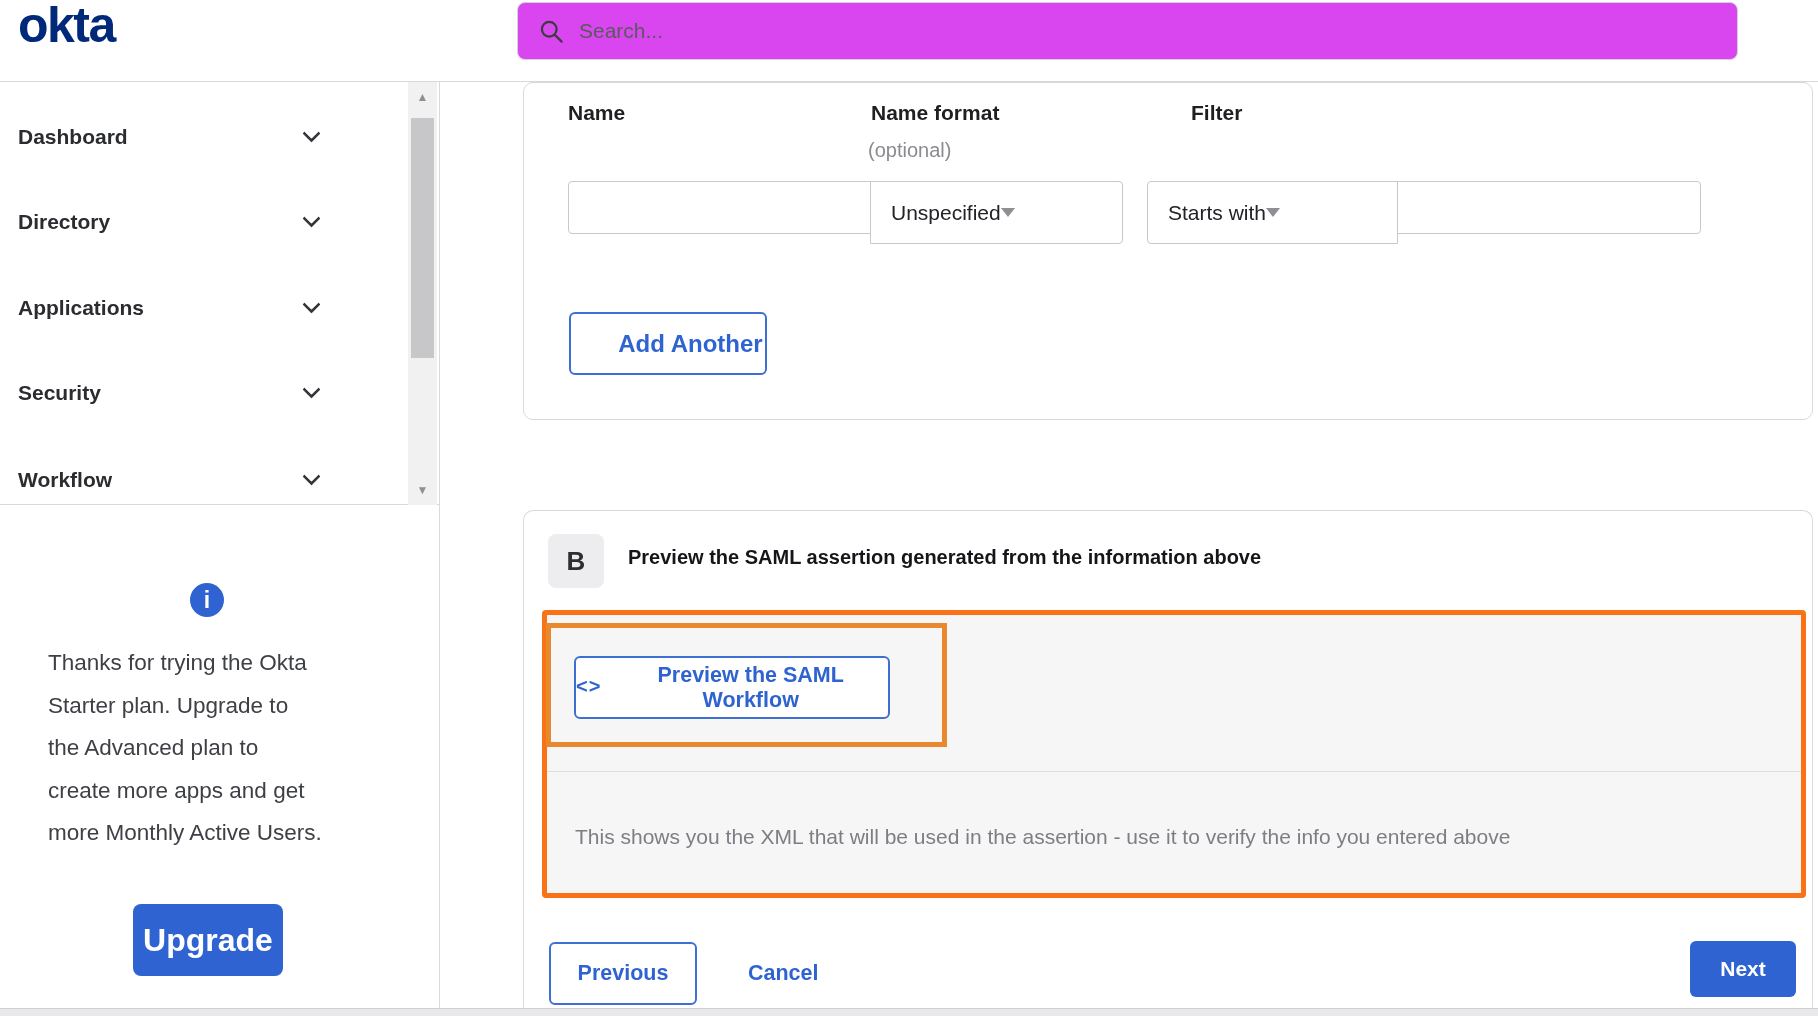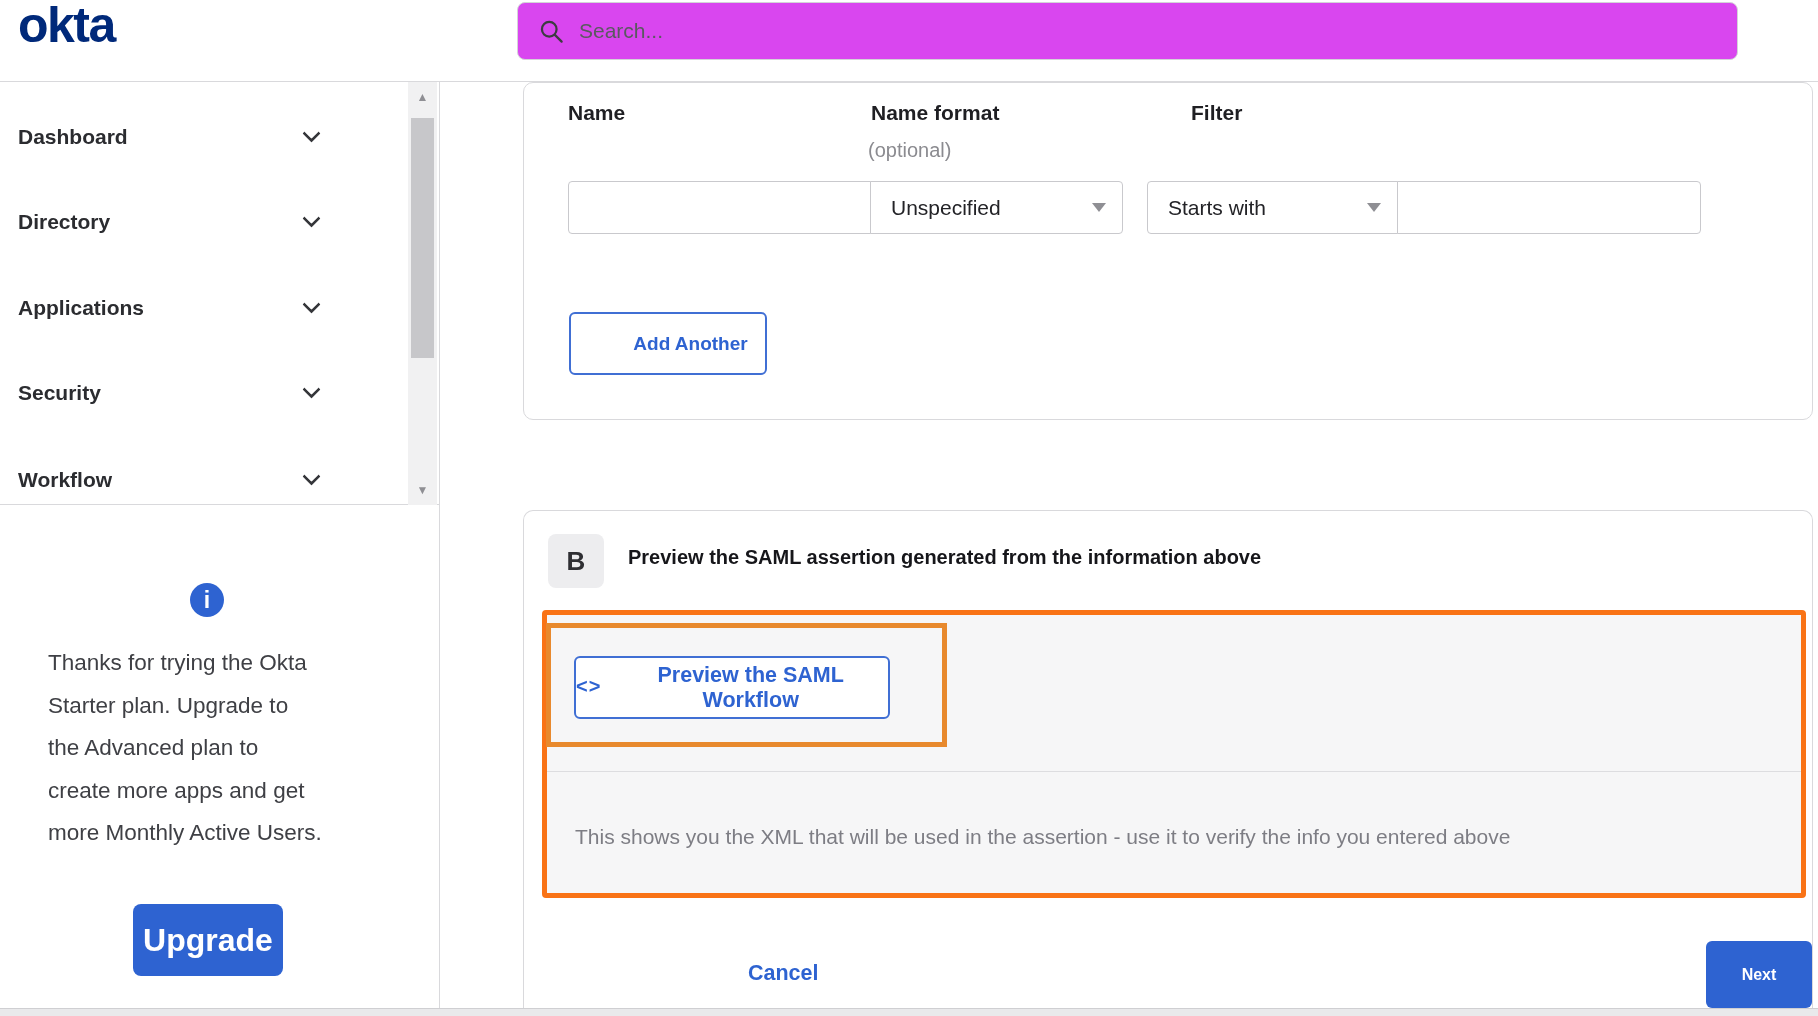--- a/index.html
+++ b/index.html
@@ -47,55 +47,55 @@
   
   .card { position:absolute; background:#fff; border:1px solid #d9d9dc; }
   .card1 { left:523px; top:82px; width:1290px; height:338px; border-radius:10px; }
   .card2 { left:523px; top:510px; width:1290px; height:498px; border-bottom:none;
            border-radius:10px 10px 0 0; }
 
   .flabel { position:absolute; font-size:21px; font-weight:700; color:#1f1f23; }
   .foptional { position:absolute; font-size:20px; color:#8b8b90; }
   .tinput { position:absolute; height:53px; border:1px solid #c9c9cd; border-radius:4px;
             background:#fff; font-size:21px; color:#232327; padding:0 16px; font-family:inherit; outline:none; }
-  .selectbox { position:absolute; height:53px; border:1px solid #c9c9cd; border-radius:4px;
-               background:#fff; display:flex; align-items:center; justify-content:space-between;
+  .selectbox { position:absolute; height:63px; border:1px solid #c9c9cd; border-radius:4px;
+               background:#fff; display:flex; align-items:center; justify-content:flex-start;
                padding:0 16px 0 20px; cursor:pointer; }
   .selectbox .sv { font-size:21px; color:#232327; }
   .dd-arrow { width:0; height:0; border-left:7px solid transparent; border-right:7px solid transparent;
               border-top:9px solid #8f8f94; }
 
   .btn-outline { background:#fff; border:2px solid #406fd4; border-radius:6px;
                  color:var(--accent-blue,#2e63d1); font-weight:700; font-family:inherit;
                  display:flex; align-items:center; justify-content:center; cursor:pointer; }
   .btn-filled { background:var(--accent-blue,#2e63d1); border:none; border-radius:6px; color:#fff;
                 font-weight:700; font-family:inherit; display:flex; align-items:center;
                 justify-content:center; cursor:pointer; }
 
-  .add-another { position:absolute; left:45px; top:229px; width:198px; height:63px; font-size:19px;padding-left:45px; }
+  .add-another { position:absolute; left:45px; top:229px; width:198px; height:63px; font-size:24px;padding-left:45px; }
 
   
   .step-badge { position:absolute; left:24px; top:23px; width:56px; height:54px; background:#ededef;
                 border-radius:8px; display:flex; align-items:center; justify-content:center;
                 font-size:26px; font-weight:700; color:#2f2f33; }
   .section-title { position:absolute; left:104px; top:35px; font-size:20px; font-weight:700; color:#16161a; }
   .panel { position:absolute; left:18px; top:99px; width:1264px; height:288px; background:#f6f6f7;
            border:5px solid #f97316; border-radius:4px; }
   .panel-note { position:absolute; left:0; top:156px; width:100%; height:131px;
                 border-top:1px solid #dddde0; display:flex; align-items:center; padding-left:28px;
                 font-size:21px; color:#7d7d84; }
   .annotation { position:absolute; left:22px; top:112px; width:401px; height:124px;
                 border:5px solid var(--annotation-orange,#e8892d); z-index:5; pointer-events:none; }
   .preview-btn { position:absolute; left:50px; top:145px; width:316px; height:63px; z-index:6;
                  font-size:21.5px; gap:12px; }
   .code-icon { font-size:20px; font-weight:700; letter-spacing:1px; margin-top:-2px; }
   .prev-btn { position:absolute; left:25px; top:431px; width:148px; height:63px; font-size:21.5px; }
   .cancel-link { position:absolute; left:224px; top:431px; height:63px; display:flex; align-items:center;
                  color:var(--accent-blue,#2e63d1); font-size:21.5px; font-weight:700; cursor:pointer; }
-  .next-btn { position:absolute; left:1166px; top:430px; width:106px; height:67px; font-size:16px;margin-left:16px; }
+  .next-btn { position:absolute; left:1166px; top:430px; width:106px; height:56px; font-size:21px; }
 
   .bottom-strip { position:absolute; left:0; top:1008px; width:1818px; height:8px; background:#e9e9eb;
                   border-top:1px solid #cfcfd2; z-index:10; }
 </style>
 </head>
 <body>
 
 <div id="app">
 
   <div class="header">
@@ -177,18 +177,19 @@
       <div class="panel-note">This shows you the XML that will be used in the assertion - use it to verify the info you entered above</div>
     </div>
 
     <div class="annotation"></div>
 
     <button class="btn-outline preview-btn">
       <span class="code-icon">&lt;&gt;</span>
       <span>Preview the SAML Workflow</span>
     </button>
 
+    <button class="btn-outline prev-btn">Previous</button>
     <div class="cancel-link">Cancel</div>
     <button class="btn-filled next-btn">Next</button>
   </div>
 
   <div class="bottom-strip"></div>
 </div>
 
 </body></html>

